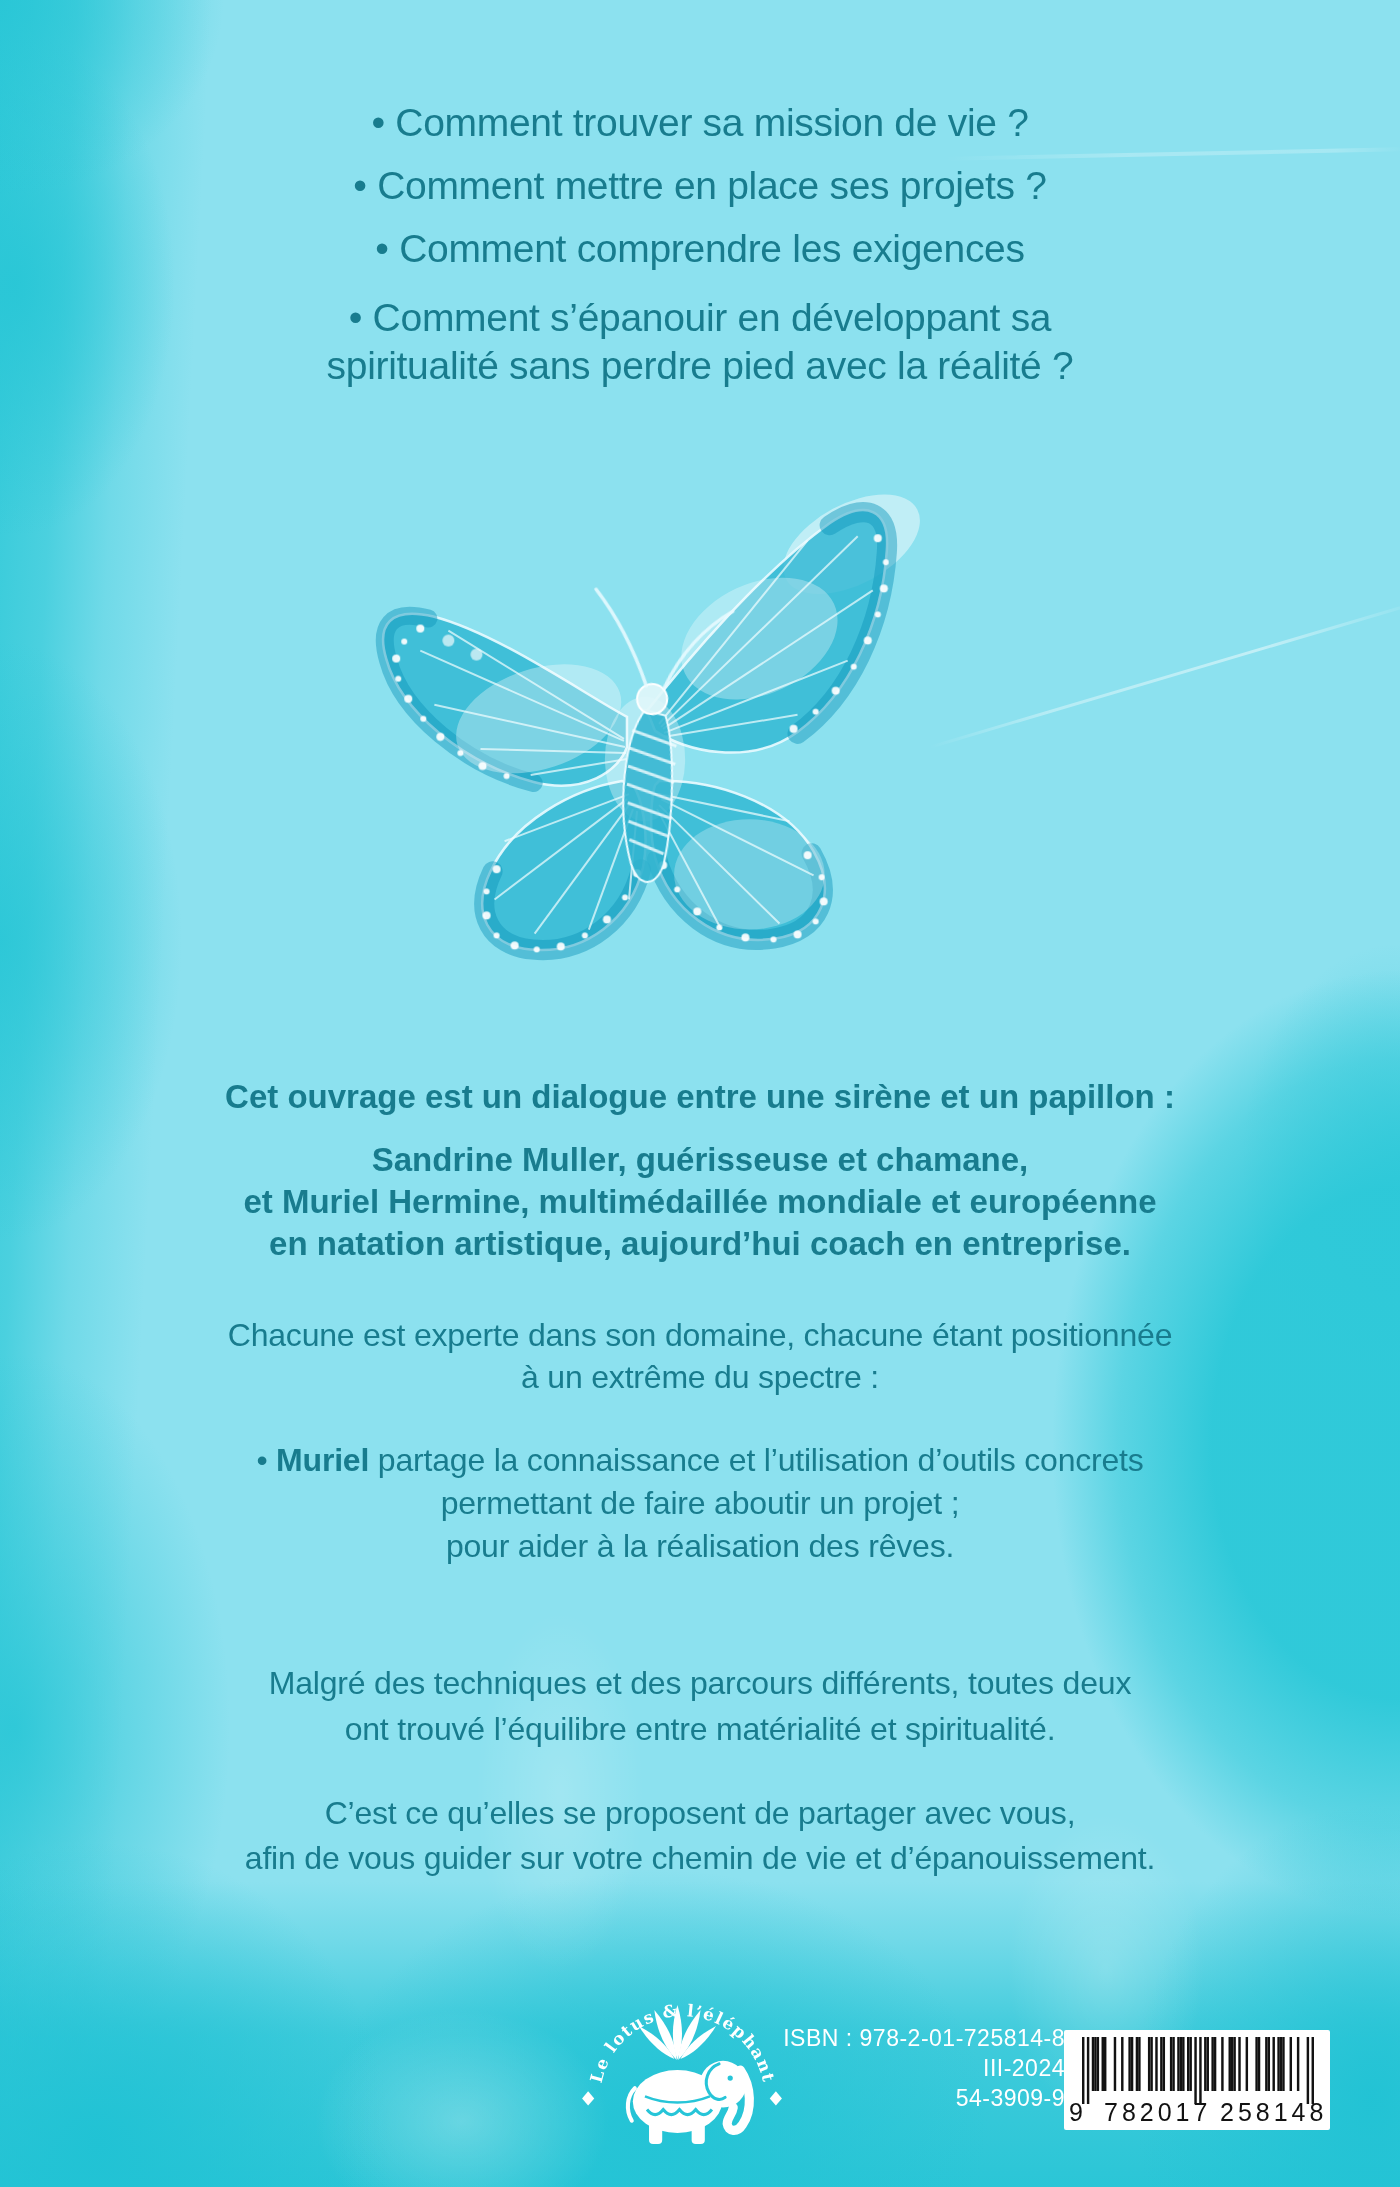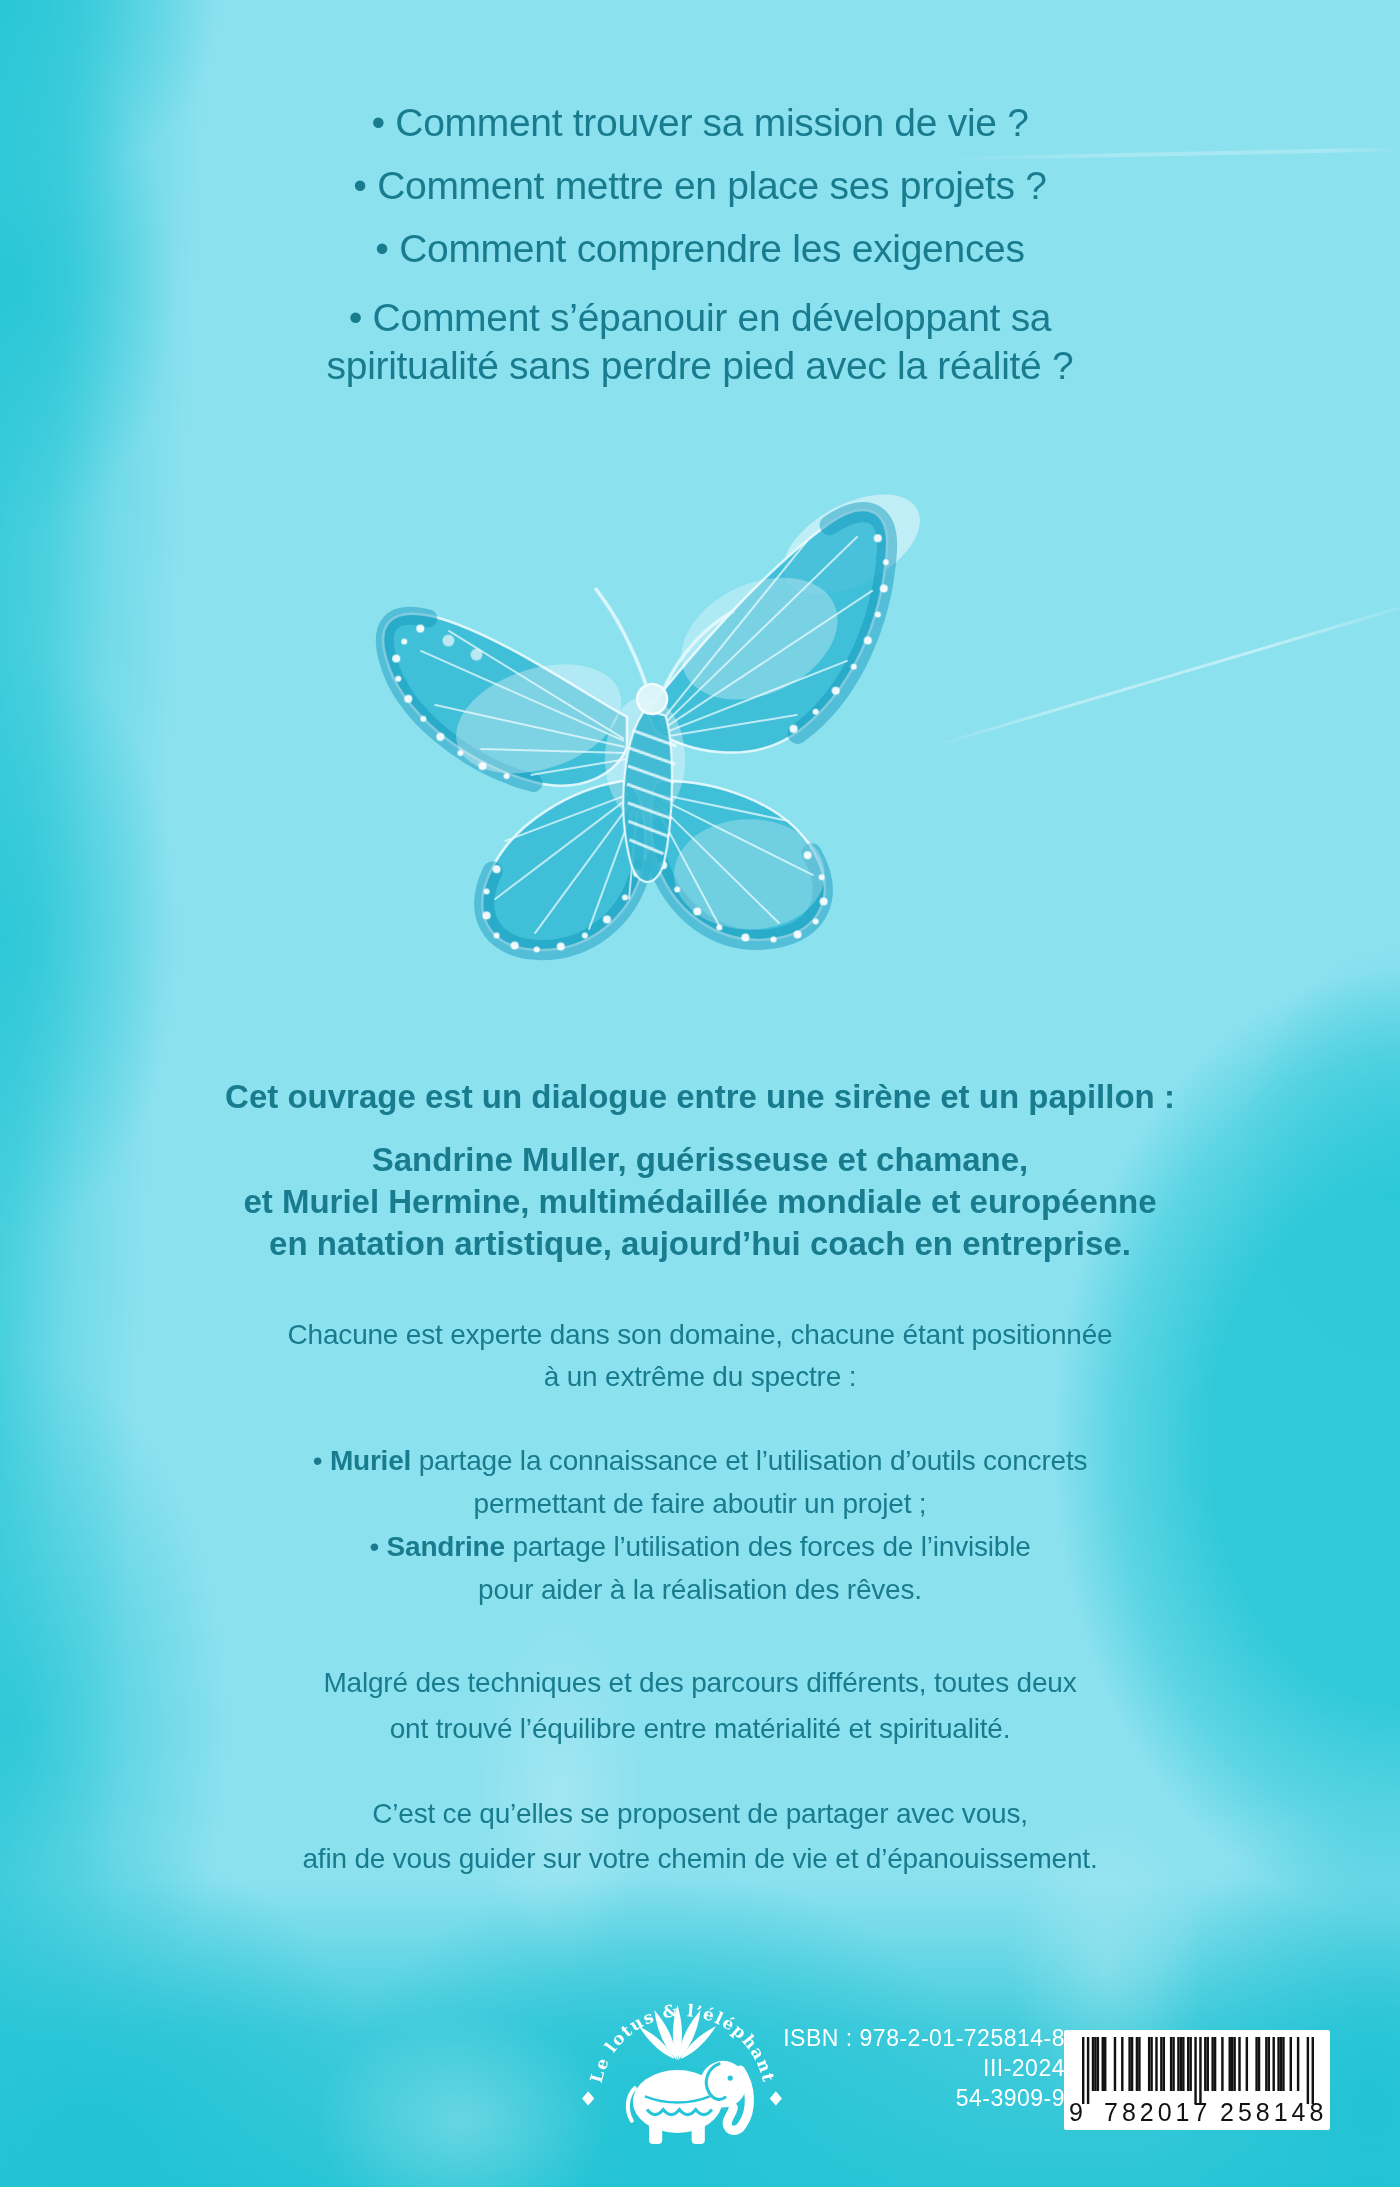--- a/index.html
+++ b/index.html
@@ -52,21 +52,21 @@
   .center-text{position:absolute;left:0;right:0;text-align:center;}
   .questions{top:98px;font-weight:normal;font-size:39px;letter-spacing:-0.3px;}
   .q{line-height:50px;margin-bottom:13px;}
   .q.q-last{margin-top:20px;line-height:48px;}
   .q .ln{display:block;}
 
   .intro-title{top:1077px;font-size:33px;font-weight:bold;line-height:40px;}
   .authors{top:1139px;font-size:33px;font-weight:bold;line-height:42px;}
   .authors .ln{display:block;}
 
-  .bodytext{font-size:28px;font-weight:normal;letter-spacing:-0.2px;}
+  .bodytext{font-size:32px;font-weight:normal;letter-spacing:-0.2px;}
   .chacune{top:1314px;line-height:42px;}
   .expert{top:1439px;line-height:43px;}
   .expert b{font-weight:bold;}
   .malgre{top:1660px;line-height:46px;}
   .cest{top:1791px;line-height:45px;}
   .bodytext .ln{display:block;}
 
   .butterfly{position:absolute;left:328px;top:478px;width:612px;height:572px;}
 
   .logo{position:absolute;left:578px;top:1968px;width:208px;height:204px;}
@@ -232,21 +232,20 @@
   </div>
 
   <div class="center-text bodytext chacune">
     <span class="ln">Chacune est experte dans son domaine, chacune étant positionnée</span>
     <span class="ln">à un extrême du spectre :</span>
   </div>
 
   <div class="center-text bodytext expert">
     <span class="ln"><span>• </span><b>Muriel</b><span> partage la connaissance et l’utilisation d’outils concrets</span></span>
     <span class="ln">permettant de faire aboutir un projet ;</span>
-    <span class="ln"><span>• </span><b>Sandrine</b><span> partage l’utilisation des forces de l’invisible</span></span>
     <span class="ln">pour aider à la réalisation des rêves.</span>
   </div>
 
   <div class="center-text bodytext malgre">
     <span class="ln">Malgré des techniques et des parcours différents, toutes deux</span>
     <span class="ln">ont trouvé l’équilibre entre matérialité et spiritualité.</span>
   </div>
 
   <div class="center-text bodytext cest">
     <span class="ln">C’est ce qu’elles se proposent de partager avec vous,</span>

